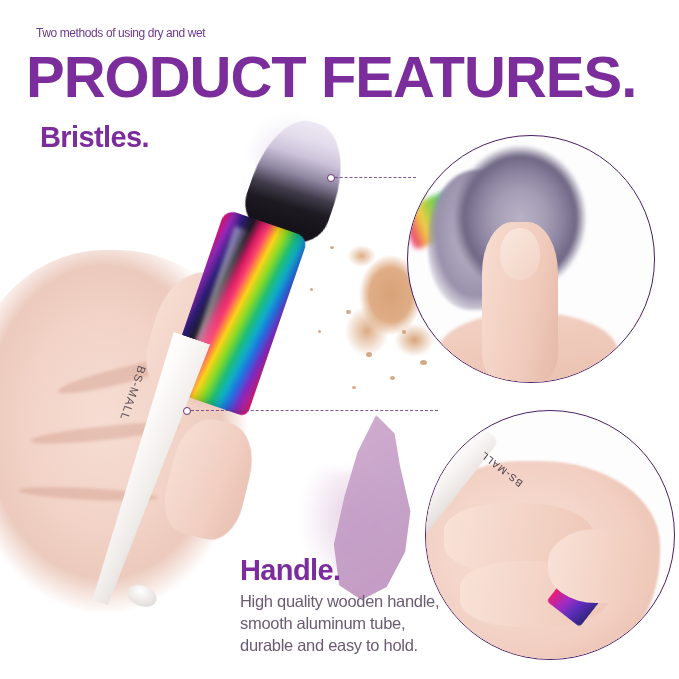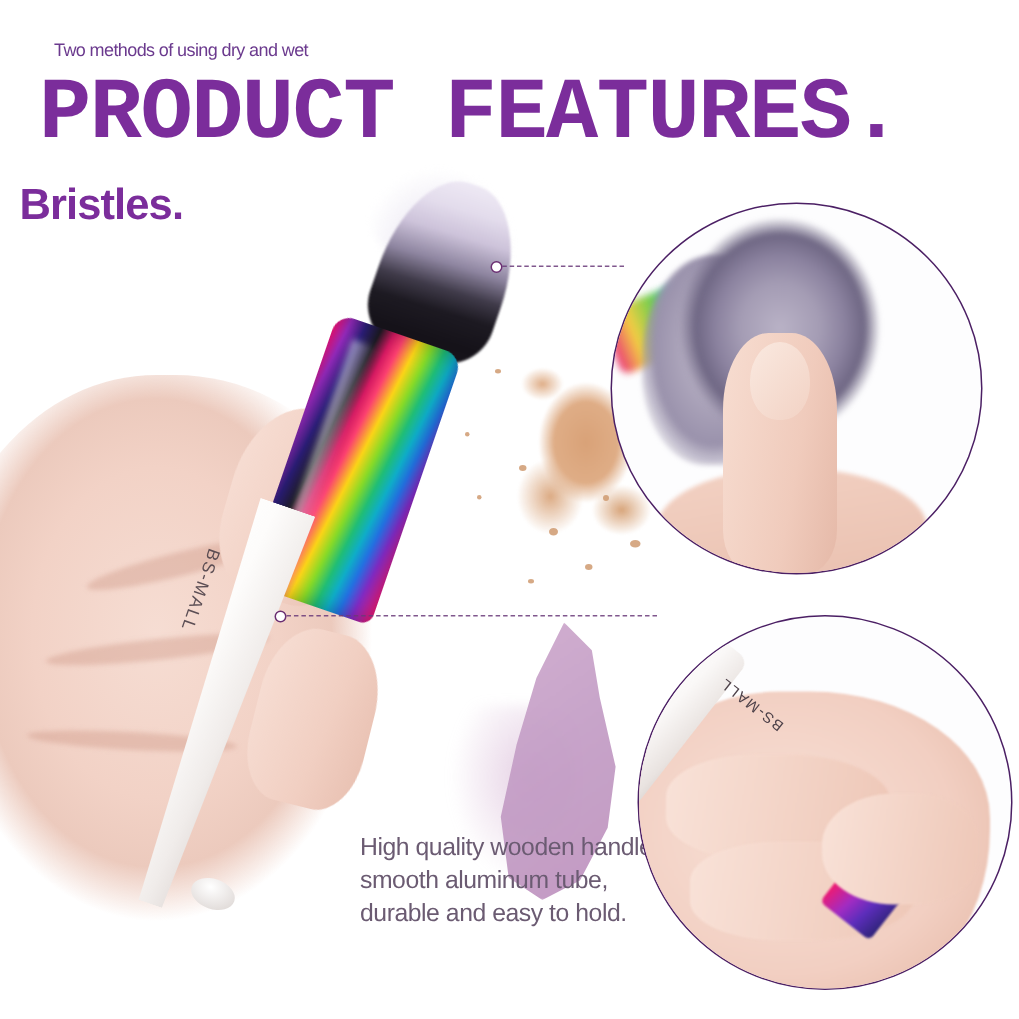--- a/index.html
+++ b/index.html
@@ -25,21 +25,21 @@
     top: 26px;
     font-size: 12px;
     letter-spacing: -0.4px;
     color: #6B3A8E;
     white-space: nowrap;
   }
   .headline {
     position: absolute;
     left: 26px;
     top: 48px;
-    font-family: Liberation Mono, monospace;
+    font-family: Liberation Sans, sans-serif;
     font-weight: bold;
     font-size: 58px;
     line-height: 1.0;
     letter-spacing: -1px;
     color: #7B2D9B;
     white-space: nowrap;
   }
 
   
   .feature { position: absolute; }
@@ -52,21 +52,21 @@
     line-height: 1.1;
   }
   .feature-body {
     font-size: 16.5px;
     line-height: 1.33;
     color: #6B5B72;
     letter-spacing: -0.3px;
     margin: 0;
     white-space: pre-line;
   }
-  #feature-bristles { left: 13px; top: 122px; width: 215px; }
+  #feature-bristles { left: 40px; top: 122px; width: 215px; }
   #feature-handle   { left: 240px; top: 555px; width: 250px; }
 
   
   .scene { position: absolute; inset: 0; }
 
   
   .powder {
     position: absolute;
     filter: blur(0.6px);
   }
@@ -361,20 +361,21 @@
   </div>
 
   <div class="eyebrow">Two methods of using dry and wet</div>
   <div class="headline">PRODUCT FEATURES.</div>
 
   <div class="feature" id="feature-bristles">
     <h2 class="feature-title">Bristles.</h2>
   </div>
 
   <div class="feature" id="feature-handle">
+    <h2 class="feature-title">Handle.</h2>
     <p class="feature-body">High quality wooden handle,
 smooth aluminum tube,
 durable and easy to hold.</p>
   </div>
 
   <div class="leader" id="leader-bristles"></div>
   <div class="marker" id="marker-bristles"></div>
   <div class="leader" id="leader-handle"></div>
   <div class="marker" id="marker-handle"></div>
 

